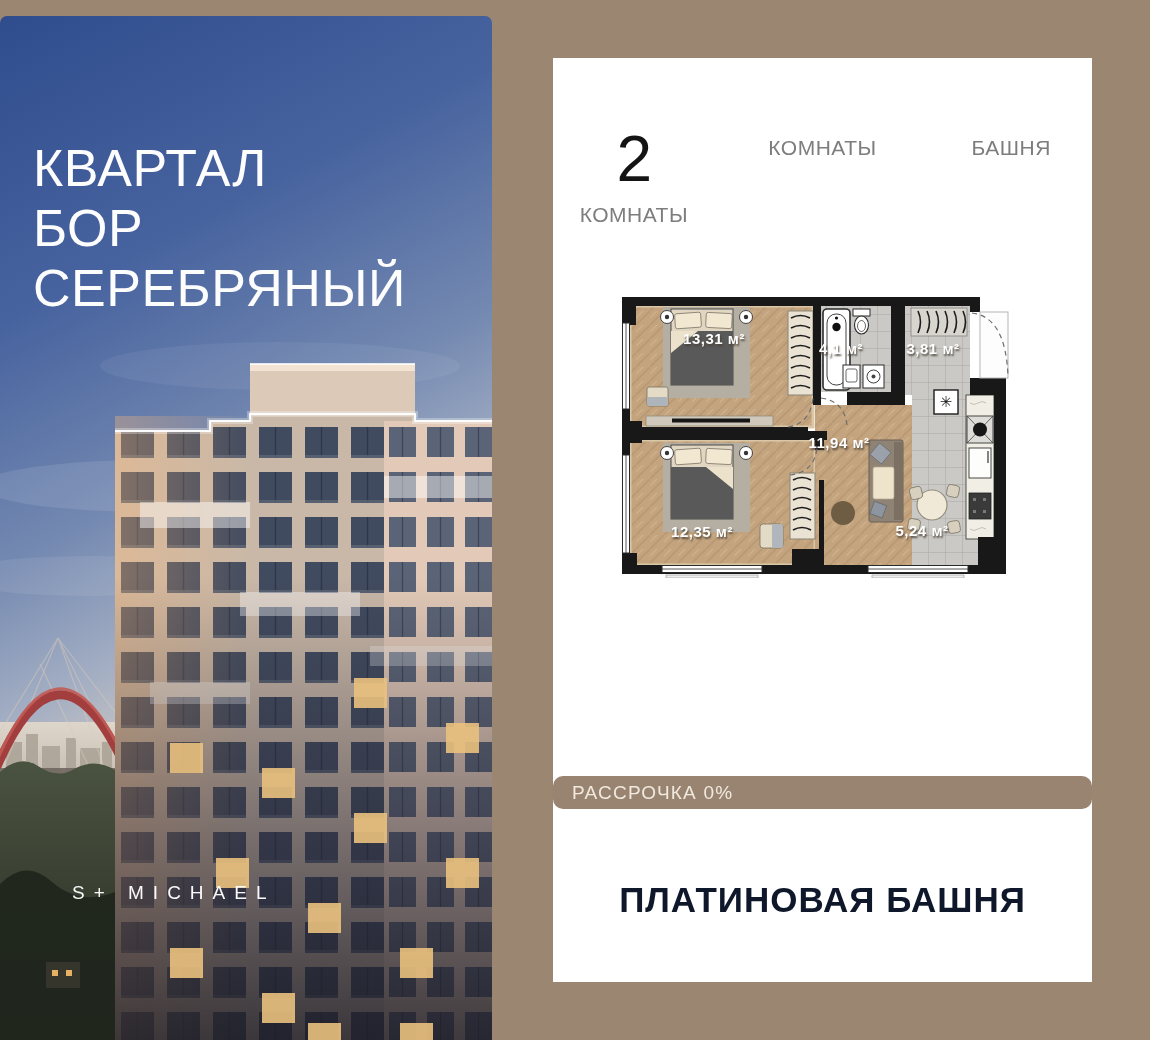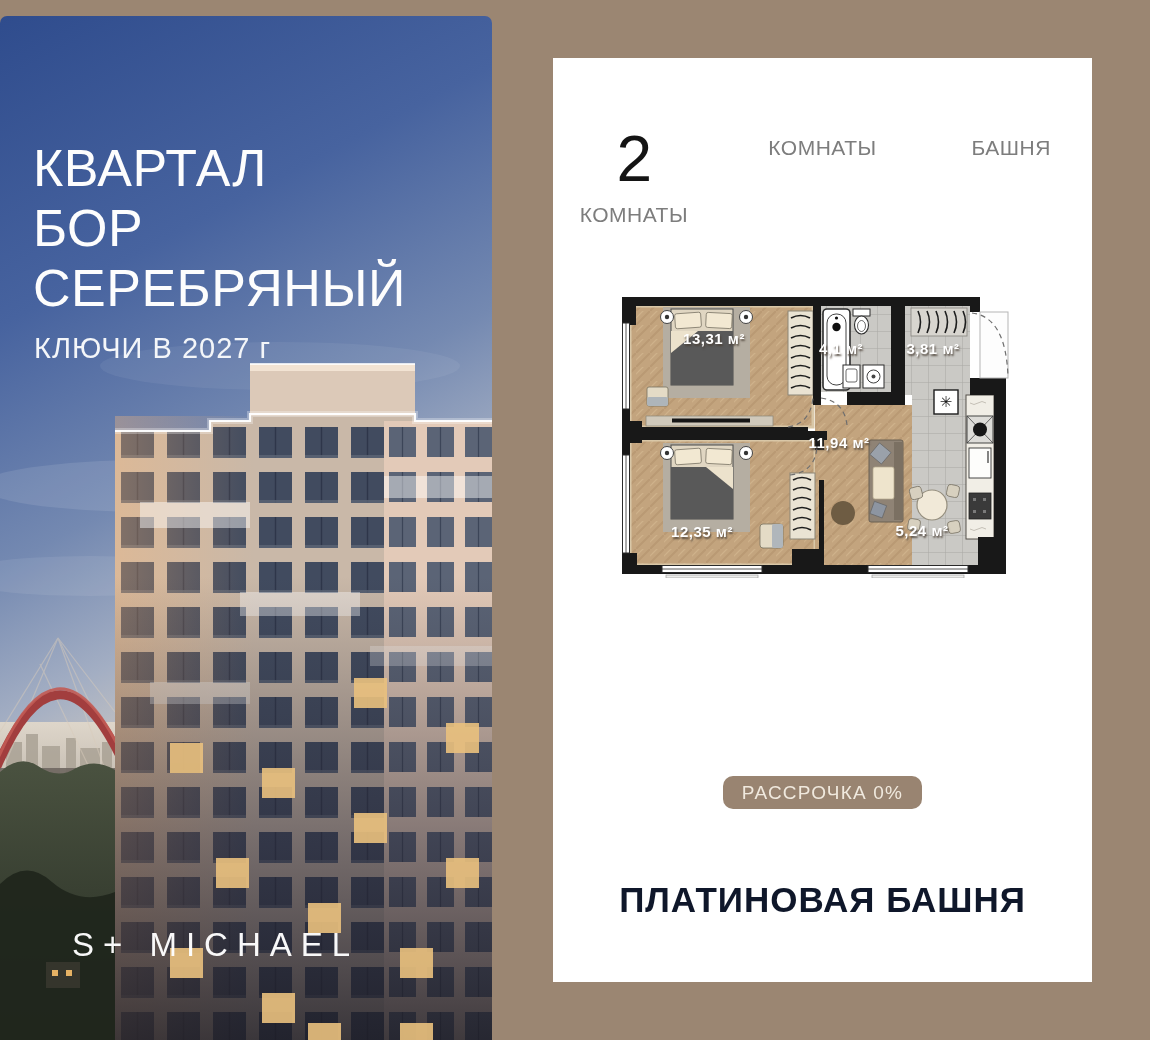--- a/index.html
+++ b/index.html
@@ -13,35 +13,35 @@
   .promo-title{
     position:absolute;left:33px;top:122px;color:#fdfdfd;
     font-size:52px;line-height:60px;font-weight:500;letter-spacing:.5px;white-space:nowrap;
   }
   .promo-keys{
     position:absolute;left:34px;top:316px;color:#f4f6f9;
     font-size:29px;font-weight:400;letter-spacing:1px;white-space:nowrap;
   }
   .promo-watermark{
     position:absolute;left:72px;top:866px;color:rgba(255,255,255,.97);
-    font-size:33px;font-weight:400;letter-spacing:9px;white-space:nowrap;margin-top:44px;
+    font-size:19px;font-weight:400;letter-spacing:9px;white-space:nowrap;
   }
   
   .right-panel{position:absolute;left:492px;top:0;width:658px;height:1040px;background:#9b8672;}
   .card{position:absolute;left:61px;top:58px;width:539px;height:924px;background:#ffffff;}
   .stats{position:absolute;top:68px;left:0;width:100%;display:flex;text-align:center;}
   .stat{box-sizing:border-box;}
   .stat:nth-child(1){width:30%;}
   .stat:nth-child(2){width:40%;}
   .stat:nth-child(3){width:30%;}
   .stat-value{font-size:64px;font-weight:500;color:#141414;line-height:1.05;letter-spacing:-1px;}
   .stat-label{margin-top:10px;font-size:21px;color:#7d7d7d;letter-spacing:.5px;}
   .plan-wrap{position:absolute;left:69px;top:239px;width:395px;height:281px;}
   .plan-wrap svg{display:block;width:395px;height:281px;}
-  .badges{position:absolute;top:718px;left:0;width:100%;display:flex;justify-content:center;gap:15px;}
+  .badges{position:absolute;top:718px;left:0;width:100%;display:flex;justify-content:center;gap:15px;flex-direction:column;}
   .badge{
     background:#998471;color:#f0e9de;font-size:19px;letter-spacing:1.2px;
     height:33px;display:flex;align-items:center;padding:0 19px;border-radius:10px;
     white-space:nowrap;cursor:pointer;
   }
   .building-name{
     position:absolute;top:822px;left:0;width:100%;text-align:center;
     font-size:35px;font-weight:700;color:#0f172a;letter-spacing:1px;
   }
   .plan-label{font-weight:bold;font-size:15px;fill:#ffffff;letter-spacing:.5px;
@@ -163,21 +163,20 @@
       <path d="M115,415 H210 V405 H250 V398 H415 V405 H492" fill="none" stroke="#ffffff" stroke-width="2.2" opacity="0.95"></path>
       <path d="M250,348 H415" fill="none" stroke="#ffffff" stroke-width="2" opacity="0.8"></path>
     </g>
   </svg>
 
   <div class="promo-title">
     <div>КВАРТАЛ</div>
     <div>БОР</div>
     <div>СЕРЕБРЯНЫЙ</div>
   </div>
-  <div class="promo-keys">КЛЮЧИ В 2027 г</div>
   <div class="promo-watermark">S+ MICHAEL</div>
 </div>
 
 <div class="right-panel">
   <div class="card">
 
     <div class="stats">
       <div class="stat">
         <div class="stat-value">2</div>
         <div class="stat-label">КОМНАТЫ</div>

